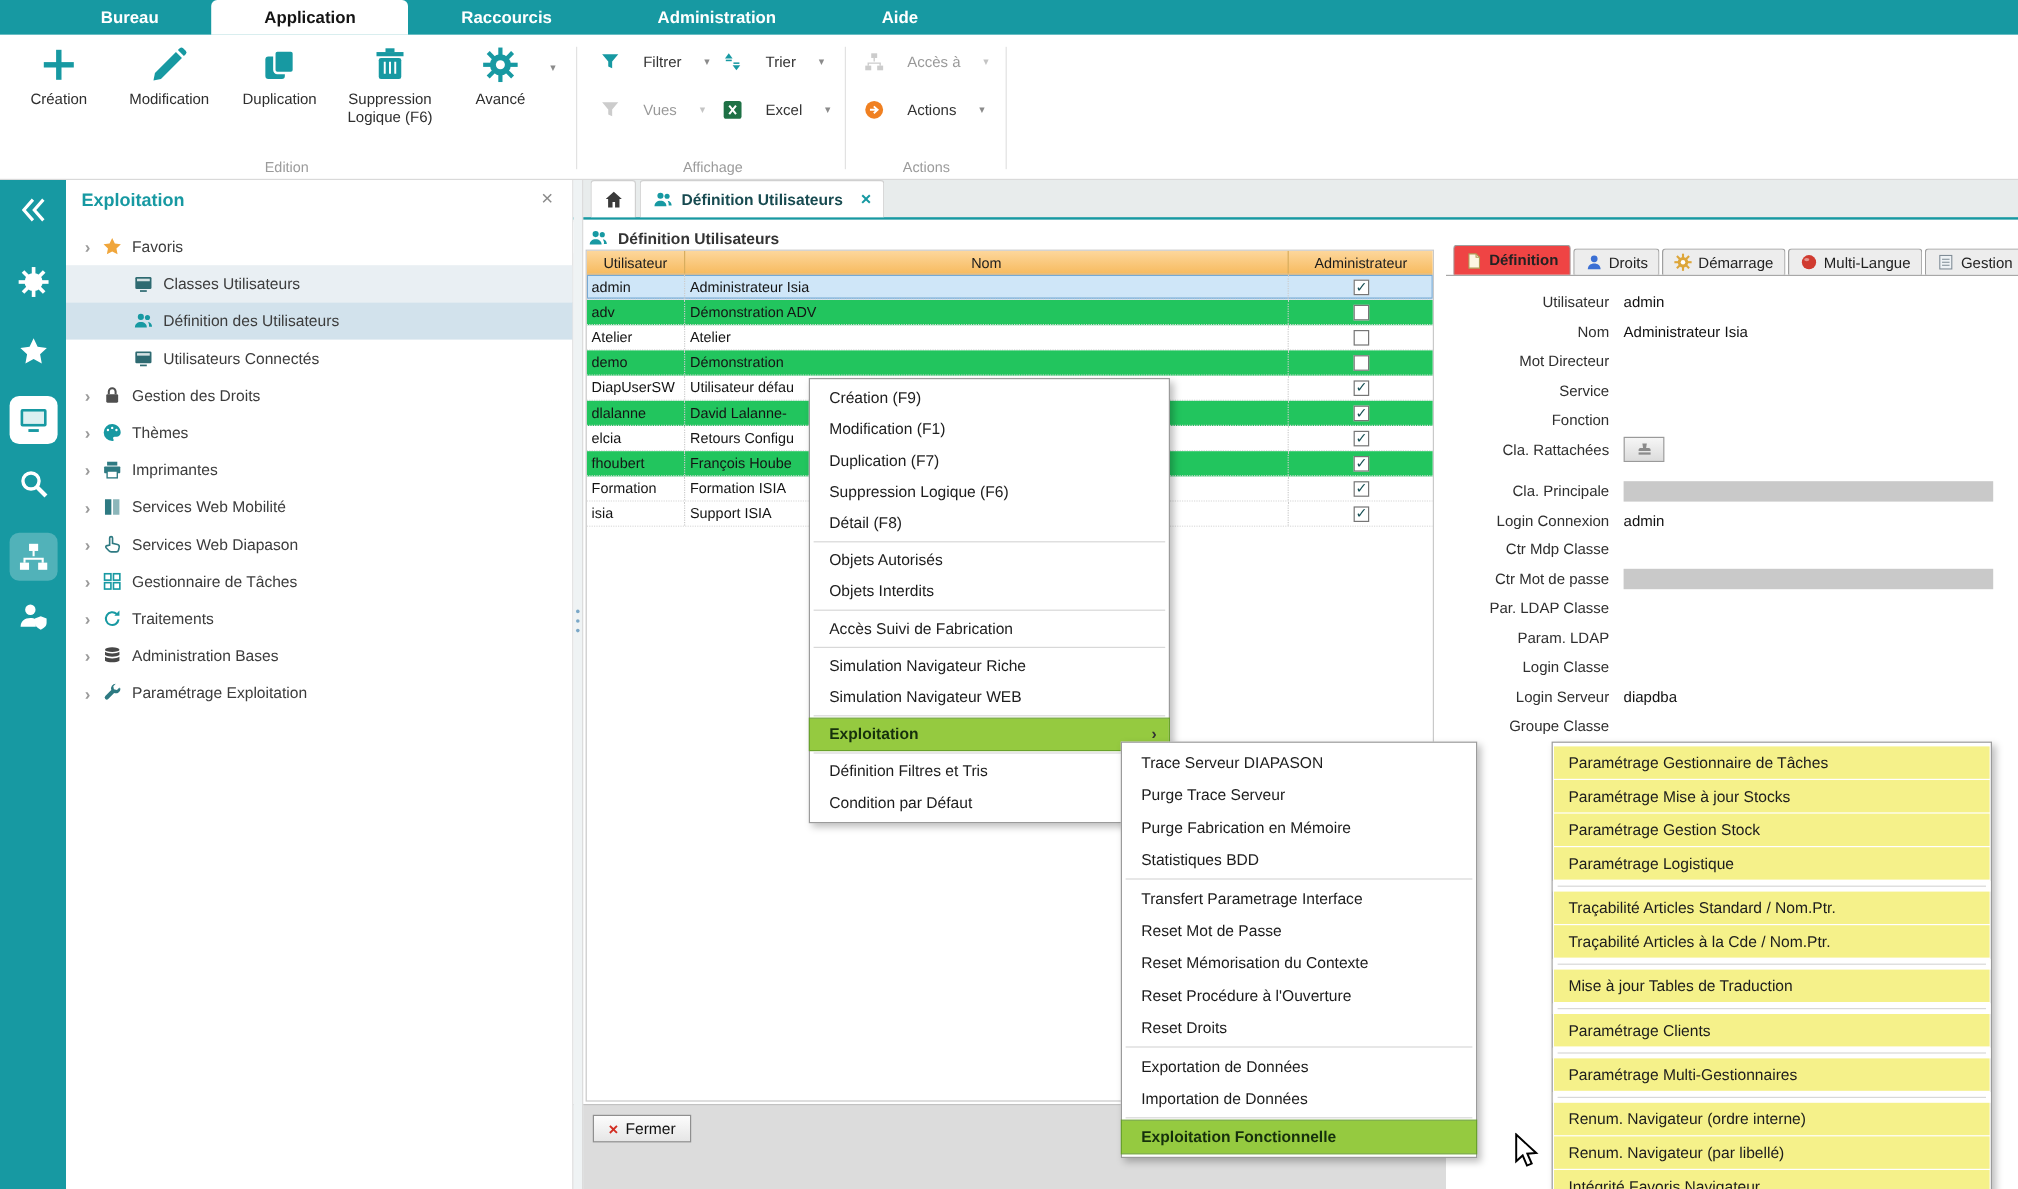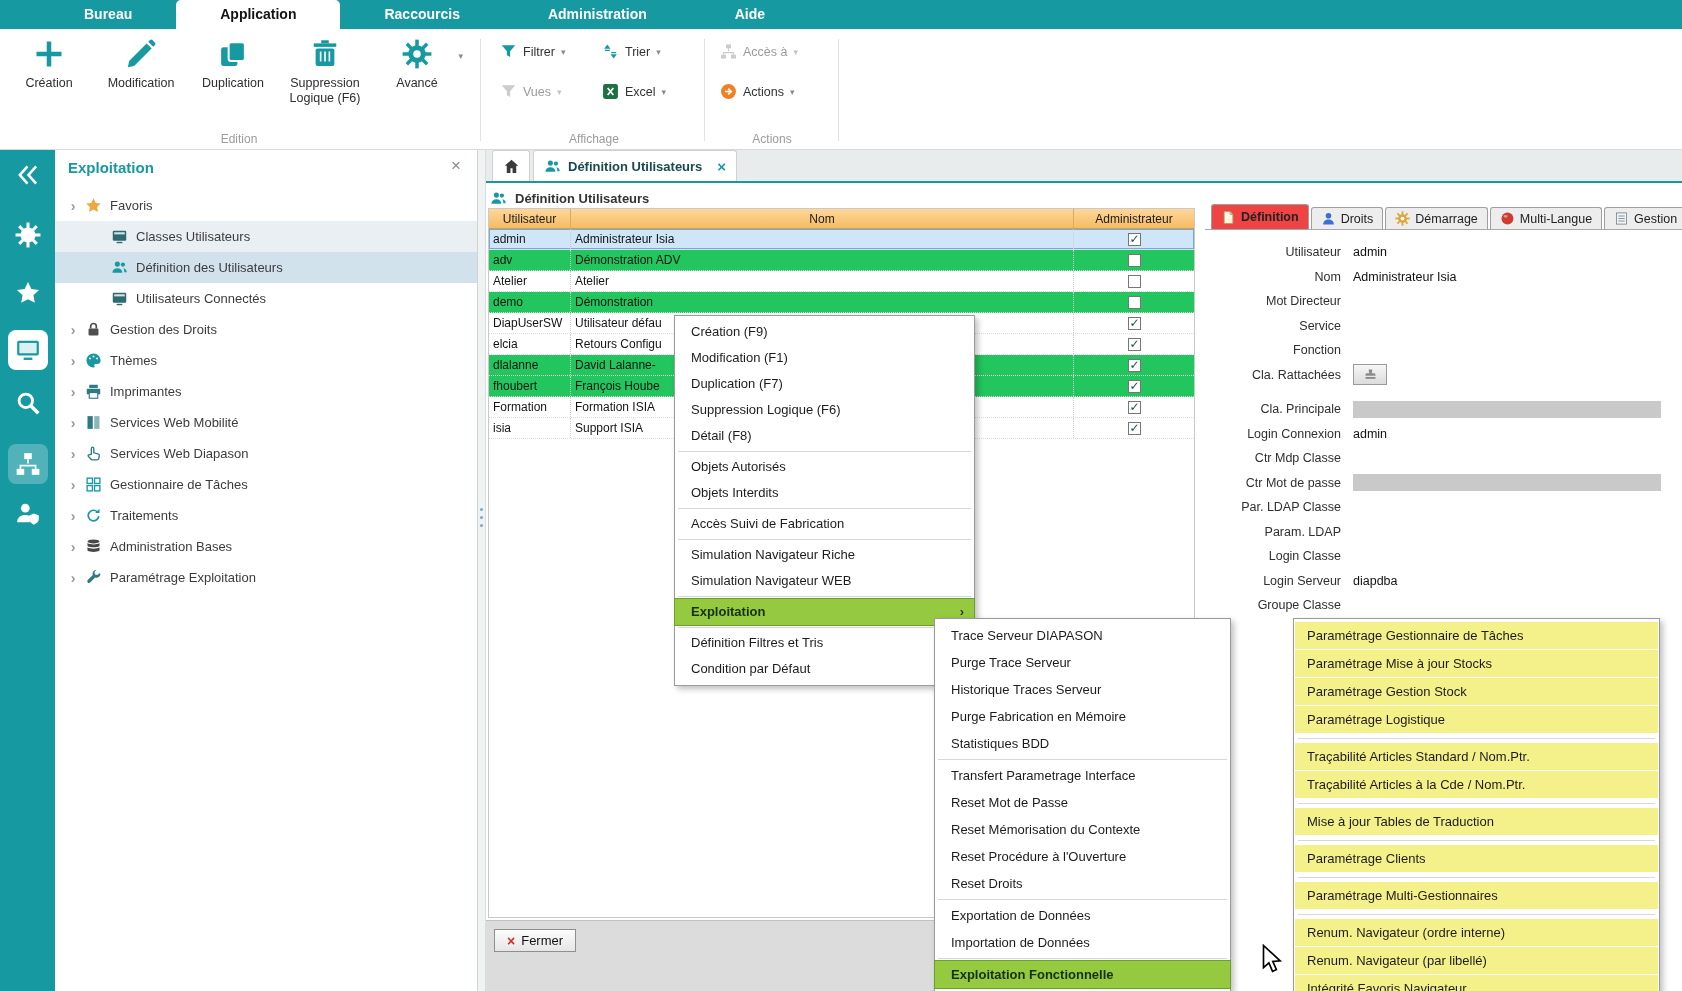--- a/index.html
+++ b/index.html
@@ -13,21 +13,21 @@
 .mbitem{padding:0 44px;line-height:29px;color:#fff;font-weight:bold;font-size:14px;cursor:default}
 .mbitem.active{background:#fff;color:#141414;border-radius:5px 5px 0 0}
 
 .ribbon{position:absolute;left:0;top:29px;width:100%;height:121px;background:#fff;border-bottom:1px solid #d9d9d9}
 .rgroup{position:absolute;top:0;height:121px}
 .grplabel{position:absolute;bottom:4px;left:0;right:0;text-align:center;color:#9b9b9b;font-size:12px}
 .bigrow{display:flex;padding:10px 0 0 6px;gap:6px}
 .bigbtn{position:relative;width:86px;display:flex;flex-direction:column;align-items:center;text-align:center;color:#2e2e2e;font-size:12.5px;line-height:1.2;cursor:default}
 .bigbtn .bicon{width:30px;height:30px;margin-bottom:7px}
 .bigbtn .chev{position:absolute;right:-3px;top:12px;font-size:9px;color:#8b8b8b}
-.smallbtn{position:absolute;display:flex;align-items:center;gap:6px;font-size:12.5px;color:#333;white-space:nowrap}
+.smallbtn{position:absolute;display:flex;align-items:center;gap:19px;font-size:12.5px;color:#333;white-space:nowrap}
 .smallbtn .sicon{width:17px;height:17px}
 .smallbtn .chev{color:#8b8b8b;font-size:9px}
 .smallbtn.disabled{opacity:.5}
 .vsep{position:absolute;top:10px;height:102px;width:1px;background:#e2e2e2}
 
 .leftstrip{position:absolute;left:0;top:150px;width:55px;height:841px;background:var(--teal)}
 .navicon{position:absolute;left:50%;transform:translateX(-50%);width:26px;height:26px;cursor:default}
 .navicon.boxed{width:40px;height:40px;background:#fff;border-radius:8px;padding:7px}
 .navicon.soft{width:40px;height:40px;background:rgba(255,255,255,.25);border-radius:8px;padding:7px}
 
@@ -522,30 +522,30 @@
             <div class="cb"></div>
           </div>
         </div>
         <div class="trow">
           <div class="cell">DiapUserSW</div>
           <div class="cell">Utilisateur défau</div>
           <div class="cell ccell">
             <div class="cb checked"></div>
           </div>
         </div>
+        <div class="trow alt">
+          <div class="cell">dlalanne</div>
+          <div class="cell">David Lalanne-</div>
+          <div class="cell ccell">
+            <div class="cb checked"></div>
+          </div>
+        </div>
         <div class="trow">
           <div class="cell">elcia</div>
           <div class="cell">Retours Configu</div>
-          <div class="cell ccell">
-            <div class="cb checked"></div>
-          </div>
-        </div>
-        <div class="trow alt">
-          <div class="cell">dlalanne</div>
-          <div class="cell">David Lalanne-</div>
           <div class="cell ccell">
             <div class="cb checked"></div>
           </div>
         </div>
         <div class="trow alt">
           <div class="cell">fhoubert</div>
           <div class="cell">François Hoube</div>
           <div class="cell ccell">
             <div class="cb checked"></div>
           </div>
@@ -715,21 +715,20 @@
       <div class="mitem2"><span>Simulation Navigateur WEB</span></div>
       <div class="msep"></div>
       <div class="mitem2 hl"><span>Exploitation</span><span class="subarrow">›</span></div>
       <div class="msep"></div>
       <div class="mitem2"><span>Définition Filtres et Tris</span></div>
       <div class="mitem2"><span>Condition par Défaut</span></div>
     </div>
   <div class="menu" id="menu2">
       <div class="mitem2"><span>Trace Serveur DIAPASON</span></div>
       <div class="mitem2"><span>Purge Trace Serveur</span></div>
-      <div class="mitem2"><span>Historique Traces Serveur</span></div>
       <div class="mitem2"><span>Purge Fabrication en Mémoire</span></div>
       <div class="mitem2"><span>Statistiques BDD</span></div>
       <div class="msep"></div>
       <div class="mitem2"><span>Transfert Parametrage Interface</span></div>
       <div class="mitem2"><span>Reset Mot de Passe</span></div>
       <div class="mitem2"><span>Reset Mémorisation du Contexte</span></div>
       <div class="mitem2"><span>Reset Procédure à l'Ouverture</span></div>
       <div class="mitem2"><span>Reset Droits</span></div>
       <div class="msep"></div>
       <div class="mitem2"><span>Exportation de Données</span></div>

